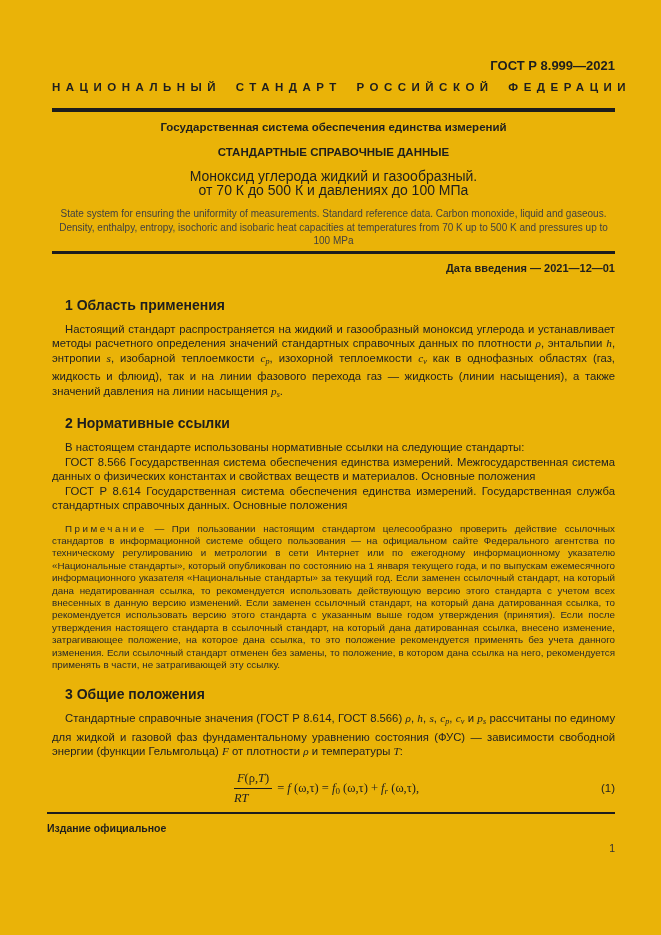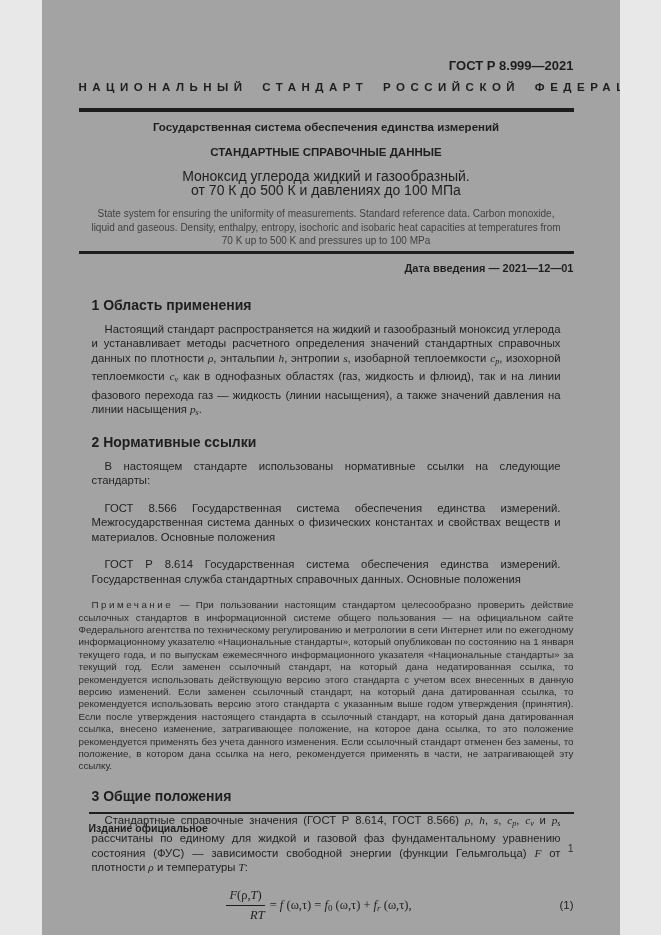--- a/index.html
+++ b/index.html
@@ -1,22 +1,22 @@
 <!DOCTYPE html>
 <html lang="ru"><head>
 <meta charset="utf-8">
 <style>
   html,body{margin:0;padding:0;background:#e8e8e8;}
   .page{
     position:relative;
-    width:578px;height:935px;
+    width:661px;height:935px;
     margin:0 auto;
-    background:#a3a3a3;
+    background:#eab308;
     box-sizing:border-box;
-    padding:58px 46px 0 37px;
+    padding:58px 46px 0 52px;
     font-family:"Liberation Sans",sans-serif;
     color:#1e1e1e;
     overflow:hidden;
   }
   .doc-code{text-align:right;font-weight:bold;font-size:13px;line-height:15px;}
   .fed-line{
     margin-top:8px;text-align:center;font-weight:bold;
     font-size:11.5px;letter-spacing:5.5px;word-spacing:6px;white-space:nowrap;
   }
   .rule{background:#1d1d1d;}
@@ -26,37 +26,37 @@
   .t-system{margin:9px 0 0 0;font-weight:bold;font-size:11.5px;line-height:13px;}
   .t-kind{margin:12px 0 0 0;font-weight:bold;font-size:11.5px;line-height:13px;}
   .t-subject{margin:11px 0 0 0;font-weight:normal;font-size:14px;line-height:13.5px;}
   .abstract{margin:10px 6px 0 6px;font-size:10px;line-height:13.5px;color:#414141;text-align:center;}
   .eff-date{margin-top:8px;text-align:right;font-weight:bold;font-size:11px;line-height:13px;}
   .sec-title{font-size:14px;font-weight:bold;line-height:16px;padding-left:13px;margin:0;}
   .mt-s1{margin-top:22px;}
   .mt-s2{margin-top:13px;}
   .mt-s3{margin-top:15px;}
   p.body{
-    margin:13px;font-size:11.3px;line-height:14.5px;
+    margin:0;font-size:11.3px;line-height:14.5px;
     text-align:justify;text-indent:13px;color:#222;
   }
   p.body.first{margin-top:9px;}
   p.note{
     margin:10px 0 0 0;font-size:9.8px;line-height:12.4px;
     text-align:justify;text-indent:13px;color:#2a2a2a;
   }
   .seg-i{font-family:"Liberation Serif",serif;font-style:italic;}
   .seg-sub{font-size:0.72em;vertical-align:-0.25em;}
   .seg-sp{letter-spacing:2.5px;}
   .formula-row{display:flex;align-items:center;margin-top:12px;}
   .formula-center{
     flex:1;display:flex;justify-content:center;align-items:center;
     font-family:"Liberation Serif",serif;font-size:12.5px;color:#1e1e1e;
   }
-  .frac{display:inline-flex;flex-direction:column;align-items:flex-end;margin-right:5px;}
+  .frac{display:inline-flex;flex-direction:column;align-items:flex-start;margin-right:5px;}
   .frac-num{padding:0 3px 2px 3px;border-bottom:1px solid #1c1c1c;}
   .frac-den{padding-top:2px;}
   .eq-number{font-size:11.5px;color:#1e1e1e;}
   .page-footer{position:absolute;left:47px;right:46px;top:812px;}
   .rule-footer{height:2px;}
   .edition{margin-top:8px;font-weight:bold;font-size:10.5px;line-height:13px;}
   .pagenum{margin-top:7px;text-align:right;font-size:10.5px;color:#333;}
 </style>
 </head>
 <body>

